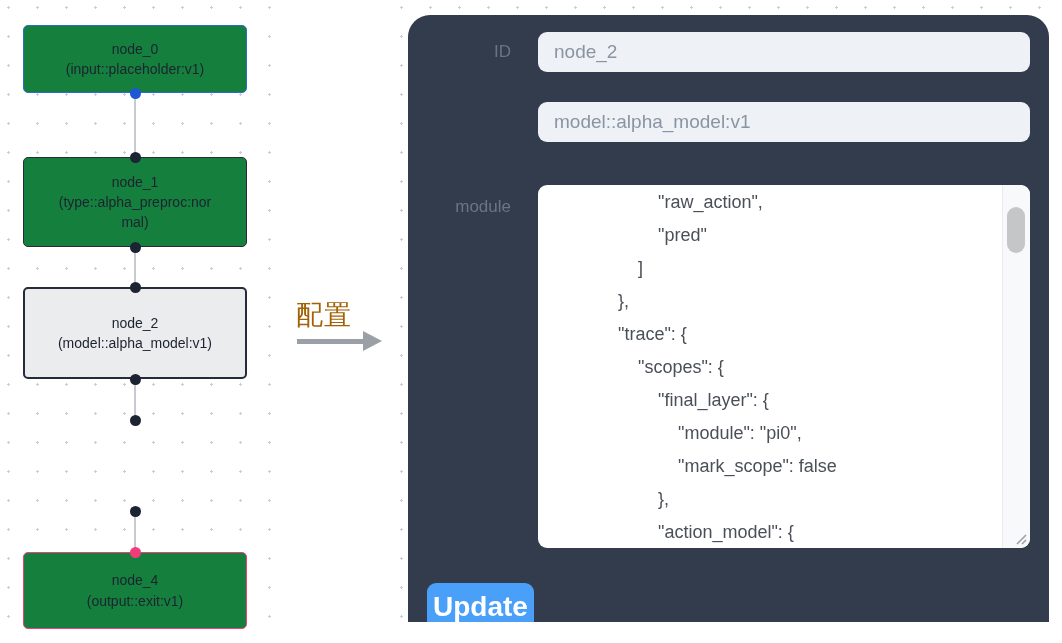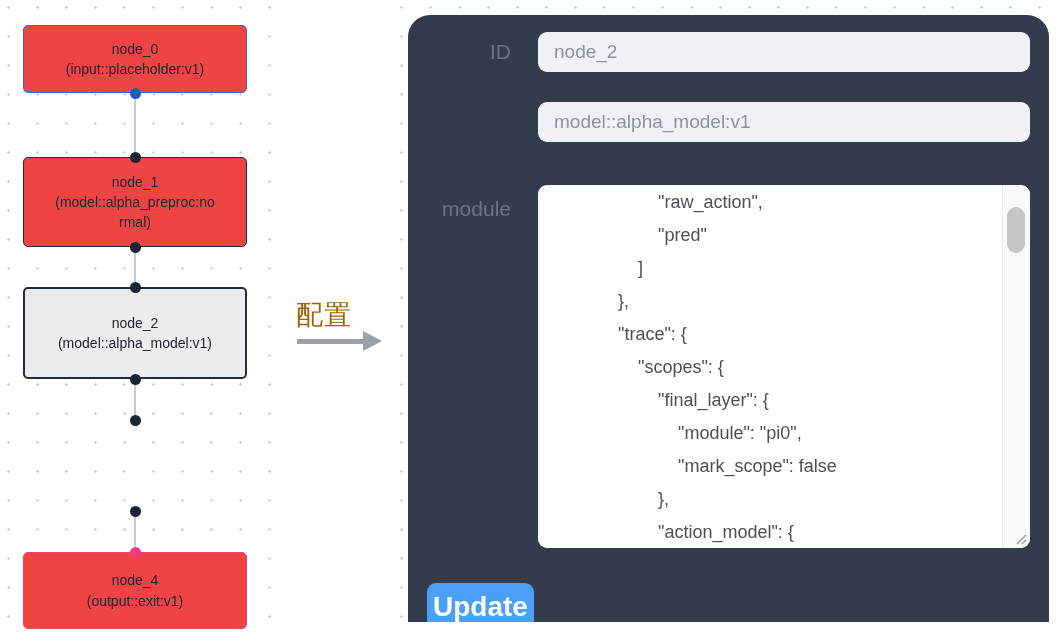--- a/index.html
+++ b/index.html
@@ -15,21 +15,21 @@
     background-position:-6px -7px;
   }
   .dotgrid-left{left:0;width:282px;}
   .dotgrid-right{left:393px;right:0;}
 
   
   .graph{position:absolute;left:0;top:0;width:282px;height:643px;}
   .edge{position:absolute;left:134px;width:2px;background:#c7cacf;}
   .node{
     position:absolute;left:23px;width:224px;box-sizing:border-box;
-    background:#ef4444;border:1.5px solid #242b3a;border-radius:5px;
+    background:#15803d;border:1.5px solid #242b3a;border-radius:5px;
     display:flex;align-items:center;justify-content:center;
   }
   .node-blue{border-color:#2e6ad1;}
   .node-pink{border-color:#ee407a;}
   .node-selected{background:#ebecee;border-width:2px;border-color:#242b3a;}
   .node-label{
     width:162px;text-align:center;font-size:14px;line-height:1.43;
     color:#1c2330;white-space:pre-line;overflow-wrap:anywhere;word-break:break-all;
   }
   .port{
@@ -53,21 +53,21 @@
     border-left:19px solid #9aa0a6;
   }
 
   
   .panel{
     position:absolute;left:408px;top:15px;width:641px;height:607px;
     background:#323c4d;border-radius:22px 22px 0 0;overflow:hidden;
   }
   .field-label{
     position:absolute;left:0;width:103px;text-align:right;
-    color:#6b7483;font-size:21px;
+    color:#6b7483;font-size:17px;
     display:flex;align-items:center;justify-content:flex-end;
   }
   .lbl-id{top:17px;height:40px;}
   .lbl-type{top:95px;height:40px;}
   .lbl-config{top:182px;height:26px;align-items:flex-start;}
   .field-input{
     position:absolute;left:130px;width:492px;height:40px;box-sizing:border-box;
     background:#eef1f6;border:none;outline:none;border-radius:9px;
     color:#8b94a2;font-size:19px;padding:0 16px;
     font-family:"Liberation Sans","DejaVu Sans",sans-serif;
@@ -114,21 +114,21 @@
   <div class="edge" style="top:247px;height:40px"></div>
   <div class="edge" style="top:379px;height:41px"></div>
   <div class="edge" style="top:511px;height:41px"></div>
 
   <div class="node node-blue" style="top:25px;height:68px">
     <div class="node-label">node_0
 (input::placeholder:v1)</div>
   </div>
   <div class="node" style="top:157px;height:90px">
     <div class="node-label">node_1
-(model::alpha_preproc:normal)</div>
+(type::alpha_preproc:normal)</div>
   </div>
   <div class="node node-selected" style="top:287px;height:92px">
     <div class="node-label">node_2
 (model::alpha_model:v1)</div>
   </div>
   <div class="node node-pink" style="top:552px;height:77px">
     <div class="node-label">node_4
 (output::exit:v1)</div>
   </div>
 

